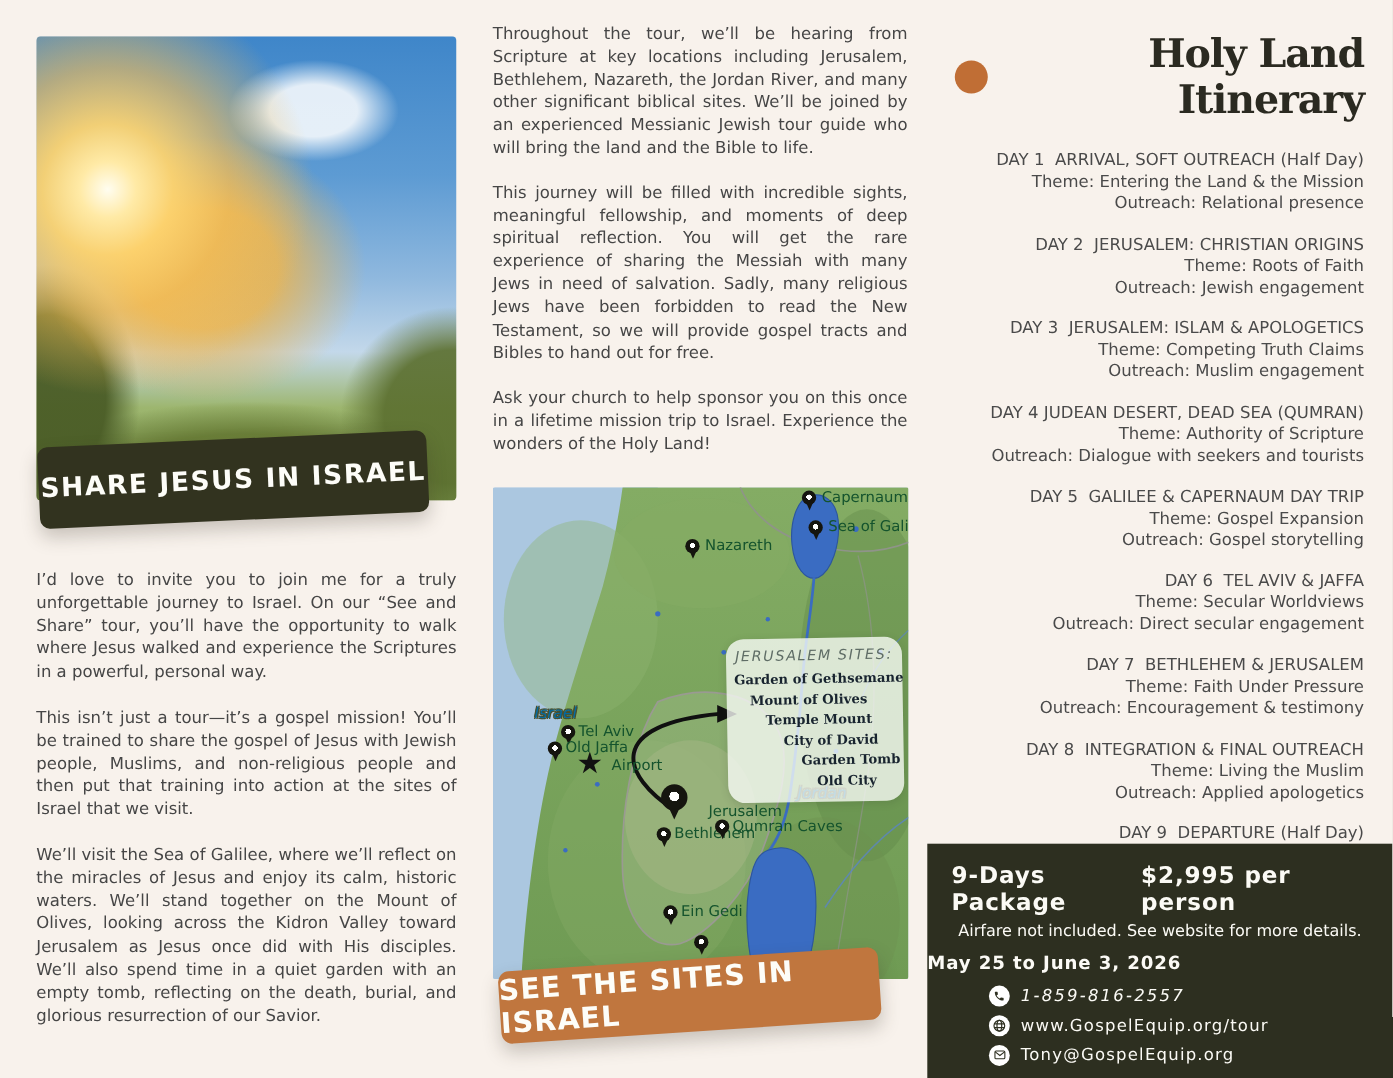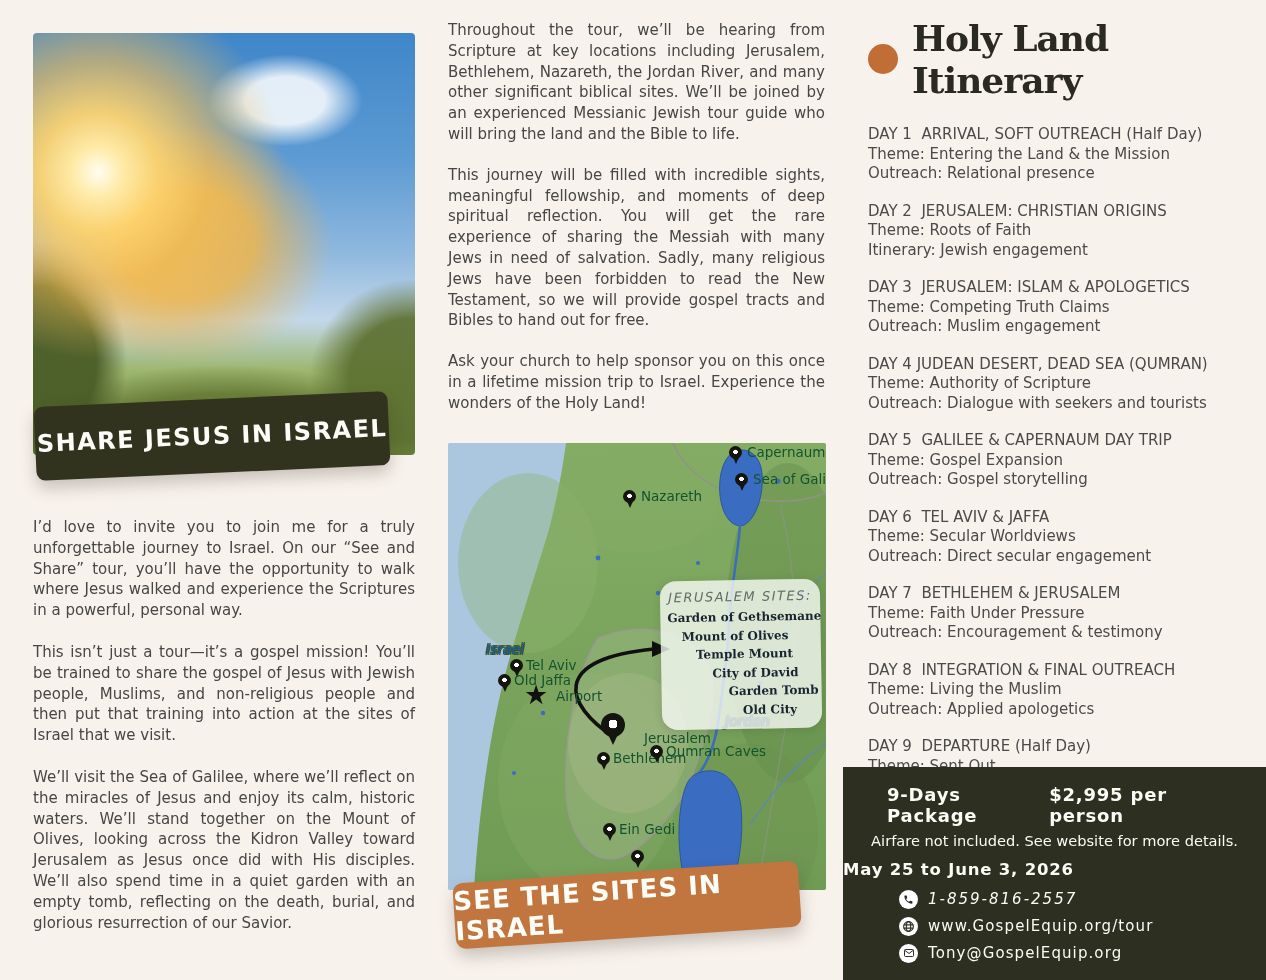--- a/index.html
+++ b/index.html
@@ -1,21 +1,21 @@
 <!DOCTYPE html>
 <html><head>
 <meta charset="utf-8">
 <style>
   html,body{margin:0;padding:0;background:#e8e3dd;}
   .page{position:relative;width:1266px;height:980px;background:#f8f2ec;overflow:hidden;
         font-family:"DejaVu Sans",sans-serif;color:#474747;}
   .col{position:absolute;}
   .col-left{left:33px;top:33px;width:382px;}
   .col-mid{left:448px;top:20px;width:377px;height:960px;}
-  .col-right{left:868px;top:17px;width:372px;}
+  .col-right{left:868px;top:28px;width:372px;text-align:right;}
 
   
   .photo{position:relative;width:382px;height:422px;border-radius:4px;overflow:visible;}
   .photo-img{position:absolute;inset:0;border-radius:4px;overflow:hidden;
     background:
       radial-gradient(circle at 17% 33%, #fffdf0 0, #ffeaa6 6%, rgba(255,212,110,.92) 14%, rgba(250,190,80,.6) 26%, rgba(250,190,80,0) 44%),
       radial-gradient(ellipse 62% 46% at 40% 50%, rgba(235,180,78,.85) 0 28%, rgba(235,180,78,0) 62%),
       radial-gradient(ellipse 26% 14% at 66% 16%, rgba(255,255,255,.85) 0 40%, rgba(255,255,255,0) 78%),
       radial-gradient(ellipse 30% 40% at 3% 78%, rgba(74,92,38,.95) 0 45%, rgba(74,92,38,0) 72%),
       radial-gradient(ellipse 36% 32% at 99% 82%, rgba(92,112,48,.92) 0 45%, rgba(92,112,48,0) 74%),
@@ -58,22 +58,22 @@
 
   
   .itin-head{display:flex;align-items:center;gap:14px;margin:0 0 24px 0;}
   .itin-dot{width:30px;height:30px;border-radius:50%;background:#c06e35;flex:0 0 auto;}
   .itin-title{font-family:"DejaVu Serif",serif;font-weight:bold;font-size:36px;color:#2b2a21;letter-spacing:-1px;}
   .day{margin-bottom:18px;font-size:15px;line-height:19.5px;color:#4a4a4a;}
   .day div{white-space:pre-wrap;}
 
   
   .pricing{position:absolute;left:843px;top:767px;width:423px;height:213px;background:#2d2f20;color:#fbfaf5;}
-  .price-row{display:flex;justify-content:space-between;padding:17px 28px 5px 44px;
-    font-weight:bold;font-size:18px;letter-spacing:.8px;}
+  .price-row{display:flex;justify-content:space-between;padding:17px 28px 5px 22px;
+    font-weight:bold;font-size:21px;letter-spacing:.8px;}
   .includes{text-align:center;font-size:14.6px;line-height:19.5px;padding:0 10px;}
   .dates{text-align:left;font-weight:bold;font-size:16.5px;letter-spacing:.8px;margin-top:9px;}
   .contacts{margin:11px 0 0 56px;display:flex;flex-direction:column;gap:8px;}
   .contact{display:flex;align-items:center;gap:10px;font-size:15px;letter-spacing:1.1px;}
   .contact.phone-row{letter-spacing:2px;font-style:italic;}
   .cicon{width:19px;height:19px;border-radius:50%;background:#fff;display:flex;align-items:center;
     justify-content:center;flex:0 0 auto;}
   .cicon svg{display:block;}
 </style>
 </head>
@@ -185,21 +185,21 @@
     </div>
     <div class="days">
       <div class="day">
         <div class="day-h">DAY 1  ARRIVAL, SOFT OUTREACH (Half Day)</div>
         <div>Theme: Entering the Land &amp; the Mission</div>
         <div>Outreach: Relational presence</div>
       </div>
       <div class="day">
         <div class="day-h">DAY 2  JERUSALEM: CHRISTIAN ORIGINS</div>
         <div>Theme: Roots of Faith</div>
-        <div>Itinerary: Jewish engagement</div>
+        <div>Outreach: Jewish engagement</div>
       </div>
       <div class="day">
         <div class="day-h">DAY 3  JERUSALEM: ISLAM &amp; APOLOGETICS</div>
         <div>Theme: Competing Truth Claims</div>
         <div>Outreach: Muslim engagement</div>
       </div>
       <div class="day">
         <div class="day-h">DAY 4 JUDEAN DESERT, DEAD SEA (QUMRAN)</div>
         <div>Theme: Authority of Scripture</div>
         <div>Outreach: Dialogue with seekers and tourists</div>

